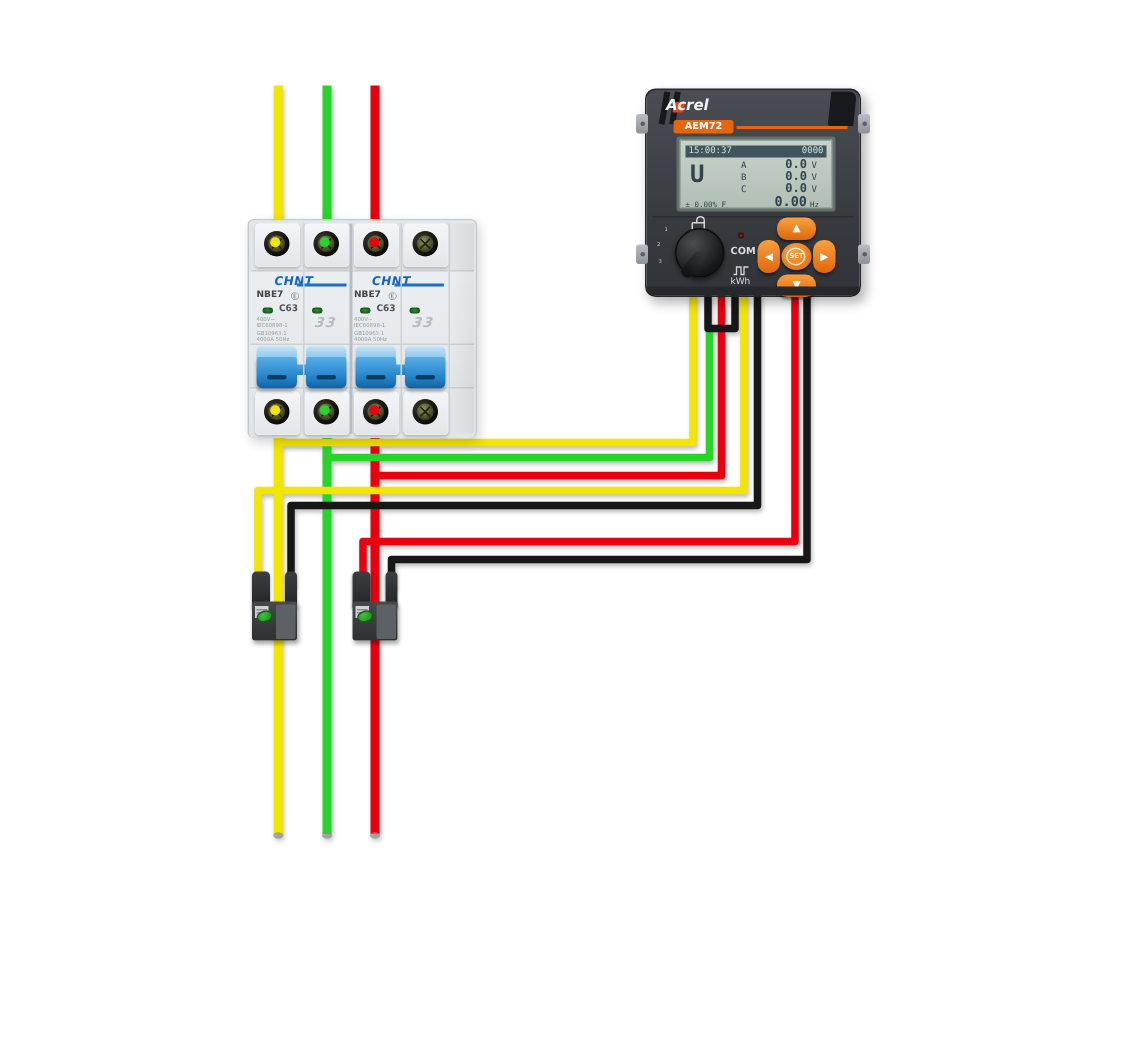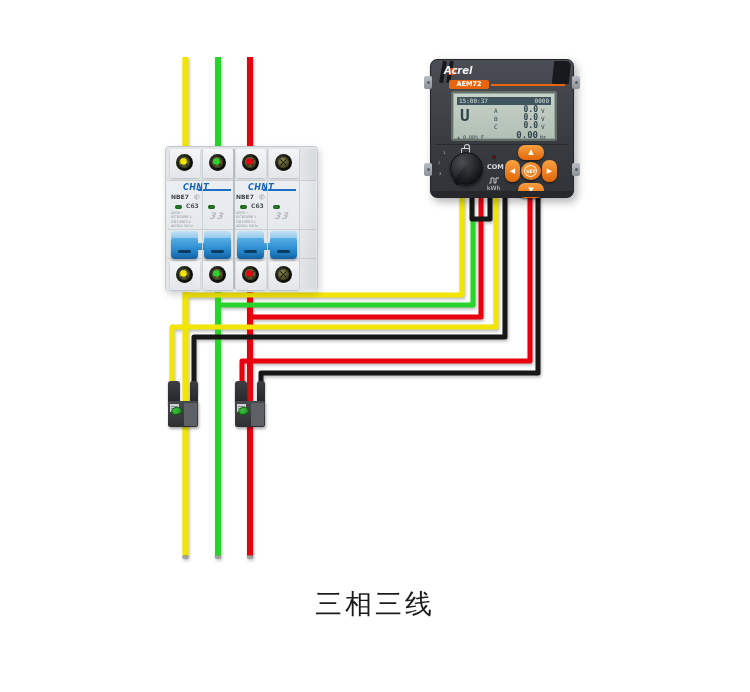--- a/index.html
+++ b/index.html
@@ -346,14 +346,13 @@
 
   <svg class="dots" width="750" height="692">
     <circle cx="183.5" cy="161.5" r="3.3" fill="#F2E500"></circle>
     <circle cx="216.5" cy="161.5" r="3.3" fill="#28D32B"></circle>
     <circle cx="249.5" cy="161.5" r="3.3" fill="#E8000F"></circle>
     <circle cx="183.5" cy="273.5" r="3.3" fill="#F2E500"></circle>
     <circle cx="216.5" cy="273.5" r="3.3" fill="#28D32B"></circle>
     <circle cx="249.5" cy="273.5" r="3.3" fill="#E8000F"></circle>
   </svg>
 
-  <div class="caption">三相三线</div>
 </div>
 
 </body></html>

